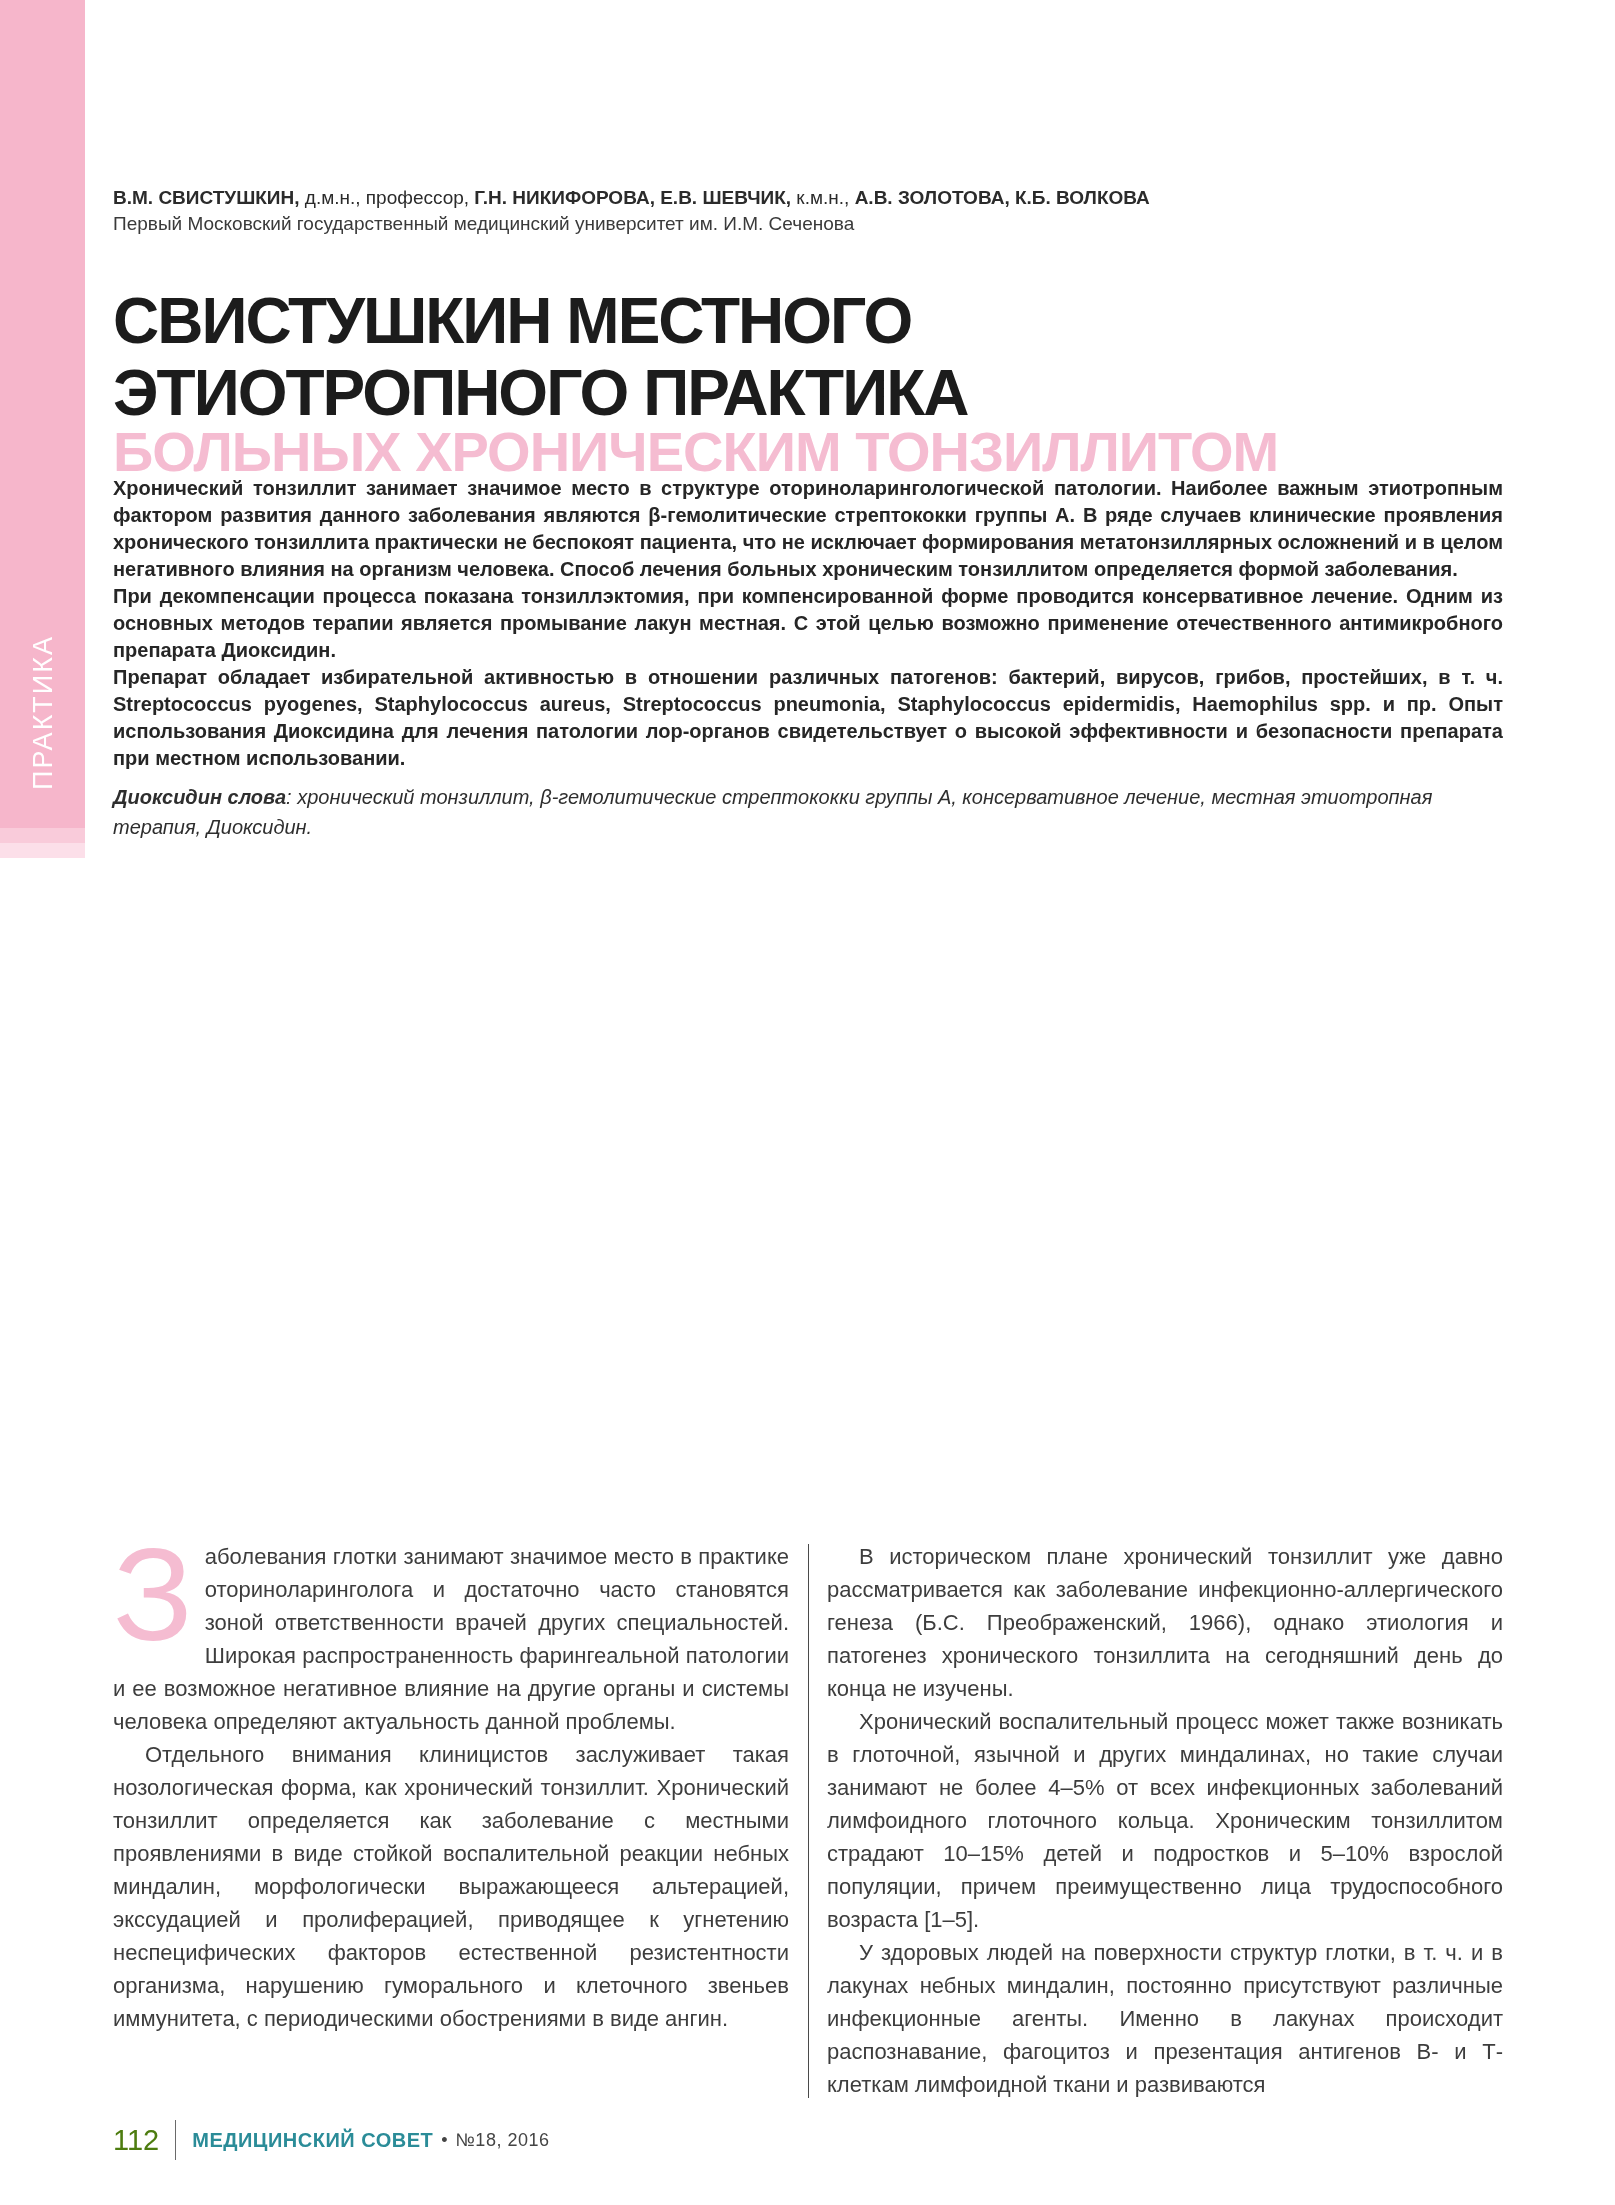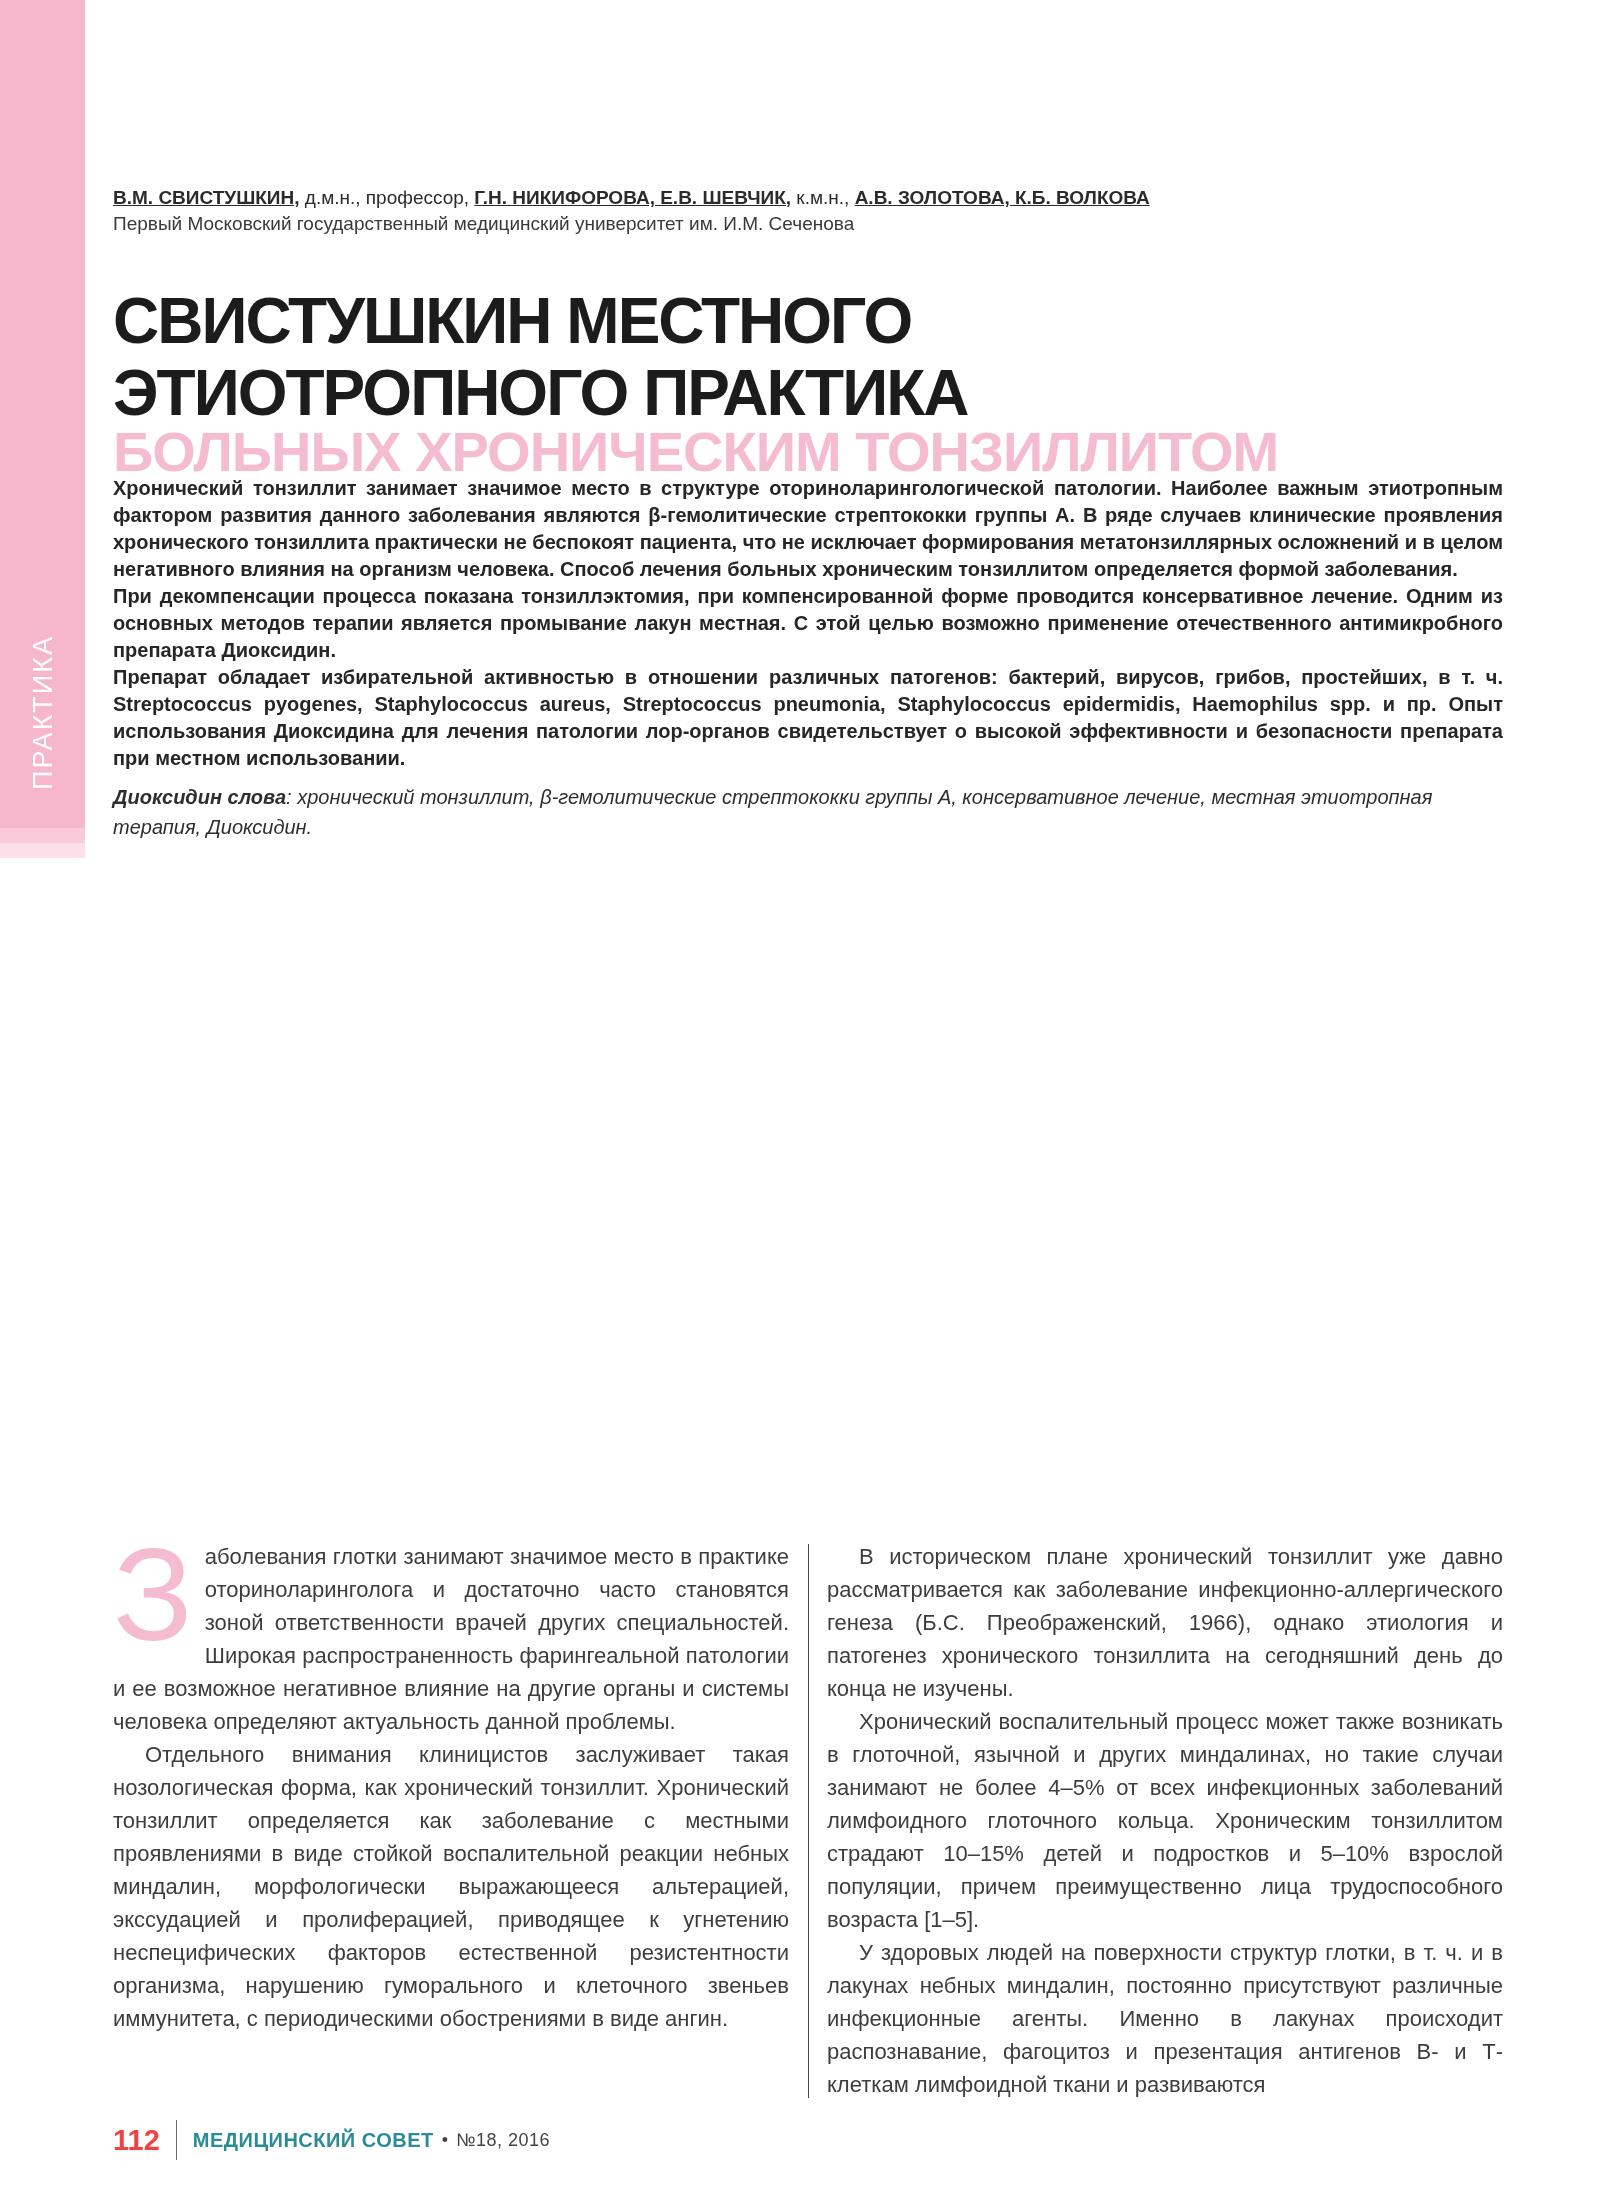--- a/index.html
+++ b/index.html
@@ -54,21 +54,21 @@
     position:absolute;
     left:113px; top:185px;
     width:1390px;
   }
 
   .authors-line{
     font-size:19px;
     line-height:26px;
     color:#2b2b2b;
   }
-  .authors-line .author{ font-weight:700;text-decoration:underline; }
+  .authors-line .author{ font-weight:700; }
   .affiliation{
     font-size:19px;
     line-height:26px;
     color:#3a3a3a;
   }
 
   .article-title{
     margin-top:48px;
     font-size:64px;
     line-height:72px;
@@ -139,22 +139,22 @@
   }
 
   .footer{
     position:absolute;
     left:113px; top:2120px;
     display:flex;
     align-items:center;
   }
   .footer .page-number{
     font-size:29px;
-    font-weight:700;
-    color:#ef4444;
+    font-weight:400;
+    color:#4d7c0f;
   }
   .footer .footer-divider{
     width:1px; height:40px;
     background:#6a6a6a;
     margin:0 16px;
   }
   .footer .journal-name{
     font-size:20px;
     font-weight:700;
     letter-spacing:0.5px;

